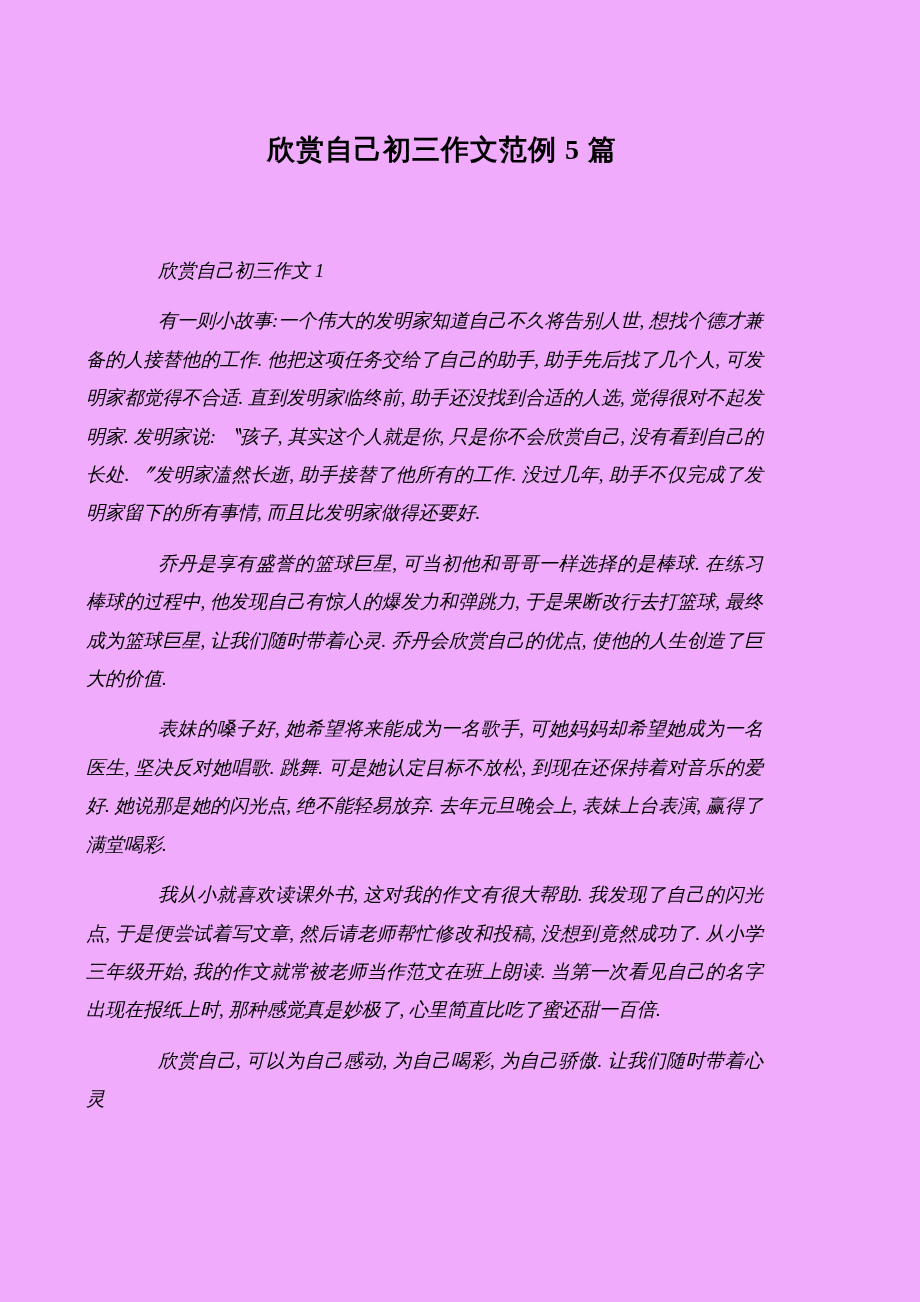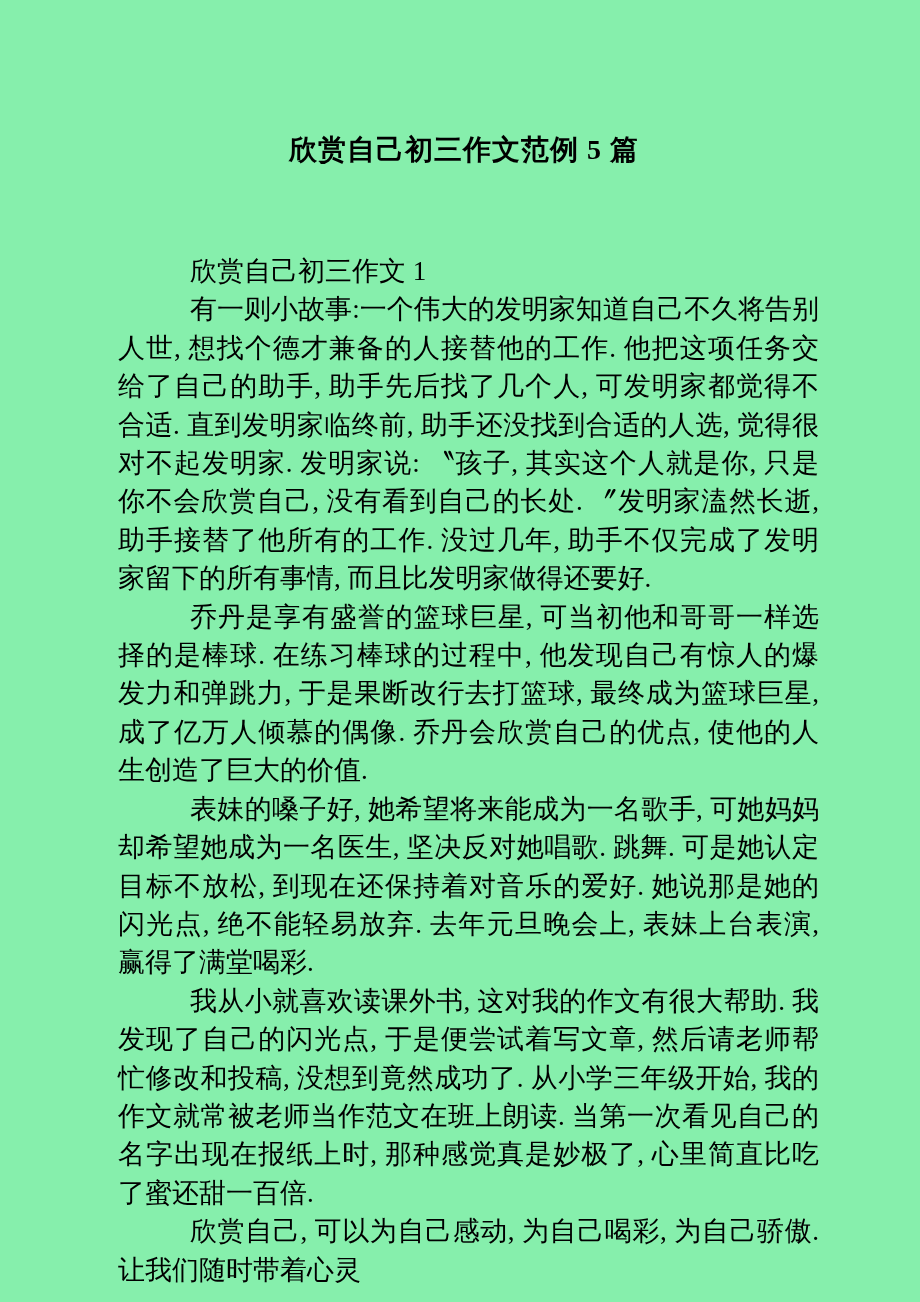--- a/index.html
+++ b/index.html
@@ -11,52 +11,53 @@
     width: 920px;
     height: 1302px;
     overflow: hidden;
     font-family: "Liberation Serif", "DejaVu Serif", serif;
     color: #000000;
   }
   .doc-page {
     box-sizing: border-box;
     width: 920px;
     height: 1302px;
-    padding: 130px 110px 0 118px;
-    background: #86efac;
+    padding: 130px 110px 0 74px;
+    background: #f0abfc;
   }
   .doc-title {
     margin: 0 0 82px 0;
     font-size: 28px;
     font-weight: bold;
     line-height: 40px;
     text-align: center;
     letter-spacing: 1px;
     white-space: nowrap;
   }
   .doc-body {
     width: 701px;
   }
   .para {
-    margin: 0;
-    font-size: 27px;
+    margin: 12px;
+    font-size: 19px;
     line-height: 38.4px;
     text-align: justify;
     text-justify: inter-ideograph;
     text-indent: 72px;
     word-break: break-all;
+    font-style: italic;
   }
 </style>
 </head>
 <body>
 
 <div class="doc-page">
   <h1 class="doc-title">欣赏自己初三作文范例 5 篇</h1>
 
   <div class="doc-body">
     <p class="para">欣赏自己初三作文 1</p>
     <p class="para">有一则小故事:一个伟大的发明家知道自己不久将告别人世, 想找个德才兼备的人接替他的工作. 他把这项任务交给了自己的助手, 助手先后找了几个人, 可发明家都觉得不合适. 直到发明家临终前, 助手还没找到合适的人选, 觉得很对不起发明家. 发明家说: 〝孩子, 其实这个人就是你, 只是你不会欣赏自己, 没有看到自己的长处. 〞发明家溘然长逝, 助手接替了他所有的工作. 没过几年, 助手不仅完成了发明家留下的所有事情, 而且比发明家做得还要好.</p>
-    <p class="para">乔丹是享有盛誉的篮球巨星, 可当初他和哥哥一样选择的是棒球. 在练习棒球的过程中, 他发现自己有惊人的爆发力和弹跳力, 于是果断改行去打篮球, 最终成为篮球巨星, 成了亿万人倾慕的偶像. 乔丹会欣赏自己的优点, 使他的人生创造了巨大的价值.</p>
+    <p class="para">乔丹是享有盛誉的篮球巨星, 可当初他和哥哥一样选择的是棒球. 在练习棒球的过程中, 他发现自己有惊人的爆发力和弹跳力, 于是果断改行去打篮球, 最终成为篮球巨星, 让我们随时带着心灵. 乔丹会欣赏自己的优点, 使他的人生创造了巨大的价值.</p>
     <p class="para">表妹的嗓子好, 她希望将来能成为一名歌手, 可她妈妈却希望她成为一名医生, 坚决反对她唱歌. 跳舞. 可是她认定目标不放松, 到现在还保持着对音乐的爱好. 她说那是她的闪光点, 绝不能轻易放弃. 去年元旦晚会上, 表妹上台表演, 赢得了满堂喝彩.</p>
     <p class="para">我从小就喜欢读课外书, 这对我的作文有很大帮助. 我发现了自己的闪光点, 于是便尝试着写文章, 然后请老师帮忙修改和投稿, 没想到竟然成功了. 从小学三年级开始, 我的作文就常被老师当作范文在班上朗读. 当第一次看见自己的名字出现在报纸上时, 那种感觉真是妙极了, 心里简直比吃了蜜还甜一百倍.</p>
     <p class="para">欣赏自己, 可以为自己感动, 为自己喝彩, 为自己骄傲. 让我们随时带着心灵</p>
   </div>
 </div>
 
 </body></html>

